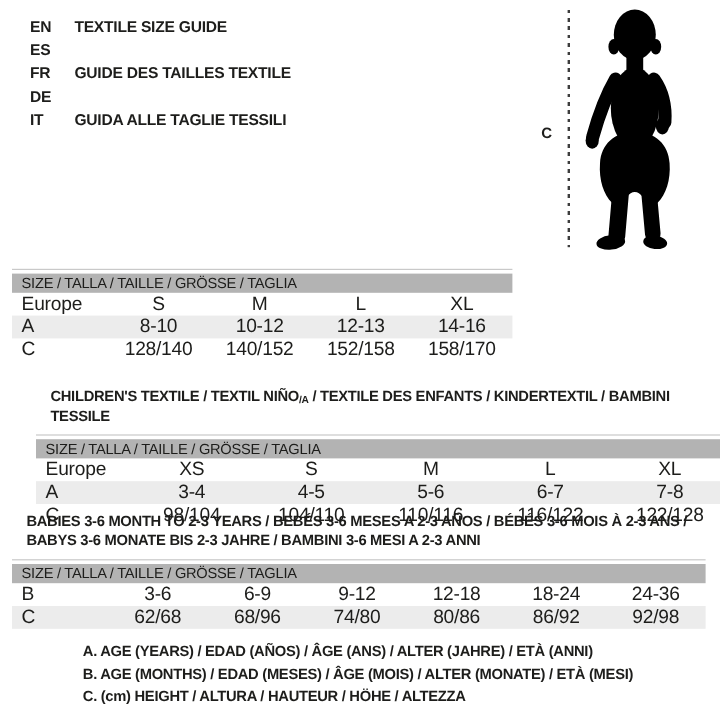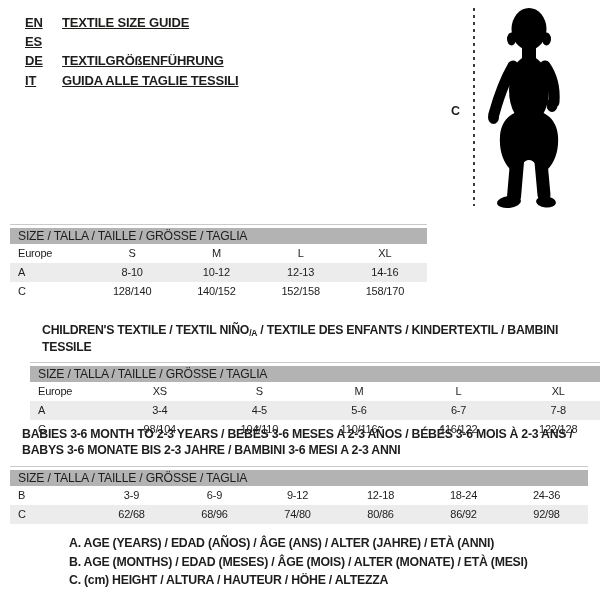--- a/index.html
+++ b/index.html
@@ -7,62 +7,65 @@
     --silhouette:#000000; --rule:#c9c9c9;
   }
   html,body{margin:0;padding:0;}
   body{
     width:600px;height:600px;position:relative;background:#fff;
     font-family:"Liberation Sans", sans-serif;color:var(--text);
     overflow:hidden;
   }
   
   #languages{position:absolute;left:25px;top:13px;}
-  .lang-row{display:flex;line-height:19.2px;font-size:13px;font-weight:bold;letter-spacing:-0.2px;text-decoration:underline;}
+  .lang-row{display:flex;line-height:19.2px;font-size:13px;font-weight:bold;letter-spacing:-0.2px;}
   .lang-code{width:37px;}
   
   #measure-line{position:absolute;left:473px;top:8px;width:2px;height:198px;
     background-image:repeating-linear-gradient(to bottom,#3d3d3d 0 3px,transparent 3px 7px);}
   #measure-label{position:absolute;left:451px;top:104px;font-size:12.5px;font-weight:bold;}
   #baby{position:absolute;left:486px;top:6px;}
   .baby-shape{fill:var(--silhouette,#000);}
   .baby-stroke{stroke:var(--silhouette,#000);fill:none;stroke-linecap:round;}
   
   .section{position:absolute;left:10px;}
   #section-junior{top:216px;width:417px;}
   #section-children{top:323px;width:578px;margin-left:20px;}
   #section-babies{top:426px;width:578px;}
   .heading{font-weight:bold;font-size:12.3px;letter-spacing:-0.25px;margin-left:12px;line-height:14px;}
   .heading2{line-height:16px;}
   .heading sub{font-size:8.5px;vertical-align:-2px;}
   .size-table{margin-top:8px;border-top:1px solid var(--rule,#c9c9c9);padding-top:3px;}
   .thead{background:var(--header-bg,#b3b3b3);height:16px;line-height:16px;
     padding-left:8px;font-size:12.2px;letter-spacing:-0.2px;}
-  .trow{display:flex;height:19px;line-height:19px;font-size:11px;letter-spacing:-0.2px;}
+  .trow{display:flex;height:19px;line-height:19px;font-size:16px;letter-spacing:-0.2px;}
   .trow.shaded{background:var(--alt-row,#ececec);}
   .tlabel{width:72px;padding-left:8px;flex:none;}
   .tcell{flex:1;text-align:center;}
   
   #footnotes{position:absolute;left:21px;top:534px;}
   .footnote{font-weight:bold;font-size:12.3px;letter-spacing:-0.25px;line-height:18.6px;margin-left:48px;}
 </style>
 </head>
 <body>
 
 <div id="languages">
   <div class="lang-row">
     <span class="lang-code">EN</span>
     <span class="lang-title">TEXTILE SIZE GUIDE</span>
   </div>
   <div class="lang-row">
     <span class="lang-code">ES</span>
   </div>
   <div class="lang-row">
+    <span class="lang-code">FR</span>
+    <span class="lang-title">GUIDE DES TAILLES TEXTILE</span>
+  </div>
+  <div class="lang-row">
     <span class="lang-code">DE</span>
-    <span class="lang-title">TEXTILGRÖßENFÜHRUNG</span>
   </div>
   <div class="lang-row">
     <span class="lang-code">IT</span>
     <span class="lang-title">GUIDA ALLE TAGLIE TESSILI</span>
   </div>
 </div>
 
 <div id="measure-line"></div>
 <div id="measure-label">C</div>
 <svg id="baby" width="92" height="205" viewBox="0 0 92 205" aria-hidden="true">
@@ -140,21 +143,21 @@
   </div>
 </div>
 
 <div id="section-babies" class="section">
   <div class="heading heading2">BABIES 3-6 MONTH TO 2-3 YEARS / BEBÉS 3-6 MESES A 2-3 AÑOS / BÉBÉS 3-6 MOIS À 2-3 ANS /</div>
   <div class="heading heading2">BABYS 3-6 MONATE BIS 2-3 JAHRE / BAMBINI 3-6 MESI A 2-3 ANNI</div>
   <div class="size-table">
     <div class="thead">SIZE / TALLA / TAILLE / GRÖSSE / TAGLIA</div>
     <div class="trow">
       <span class="tlabel">B</span>
-      <span class="tcell">3-9</span>
+      <span class="tcell">3-6</span>
       <span class="tcell">6-9</span>
       <span class="tcell">9-12</span>
       <span class="tcell">12-18</span>
       <span class="tcell">18-24</span>
       <span class="tcell">24-36</span>
     </div>
     <div class="trow shaded">
       <span class="tlabel">C</span>
       <span class="tcell">62/68</span>
       <span class="tcell">68/96</span>

